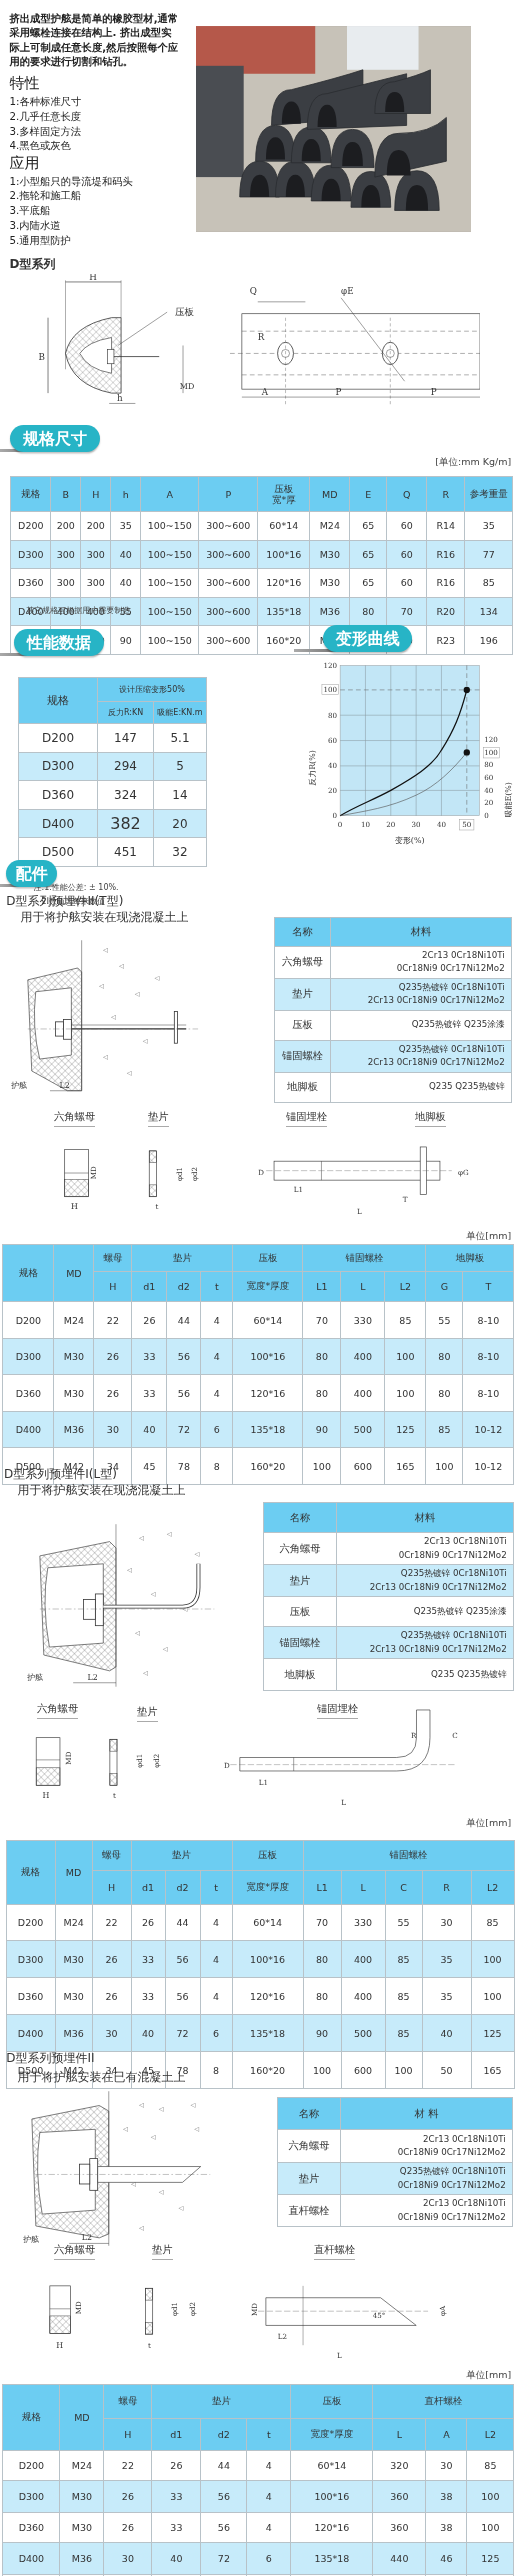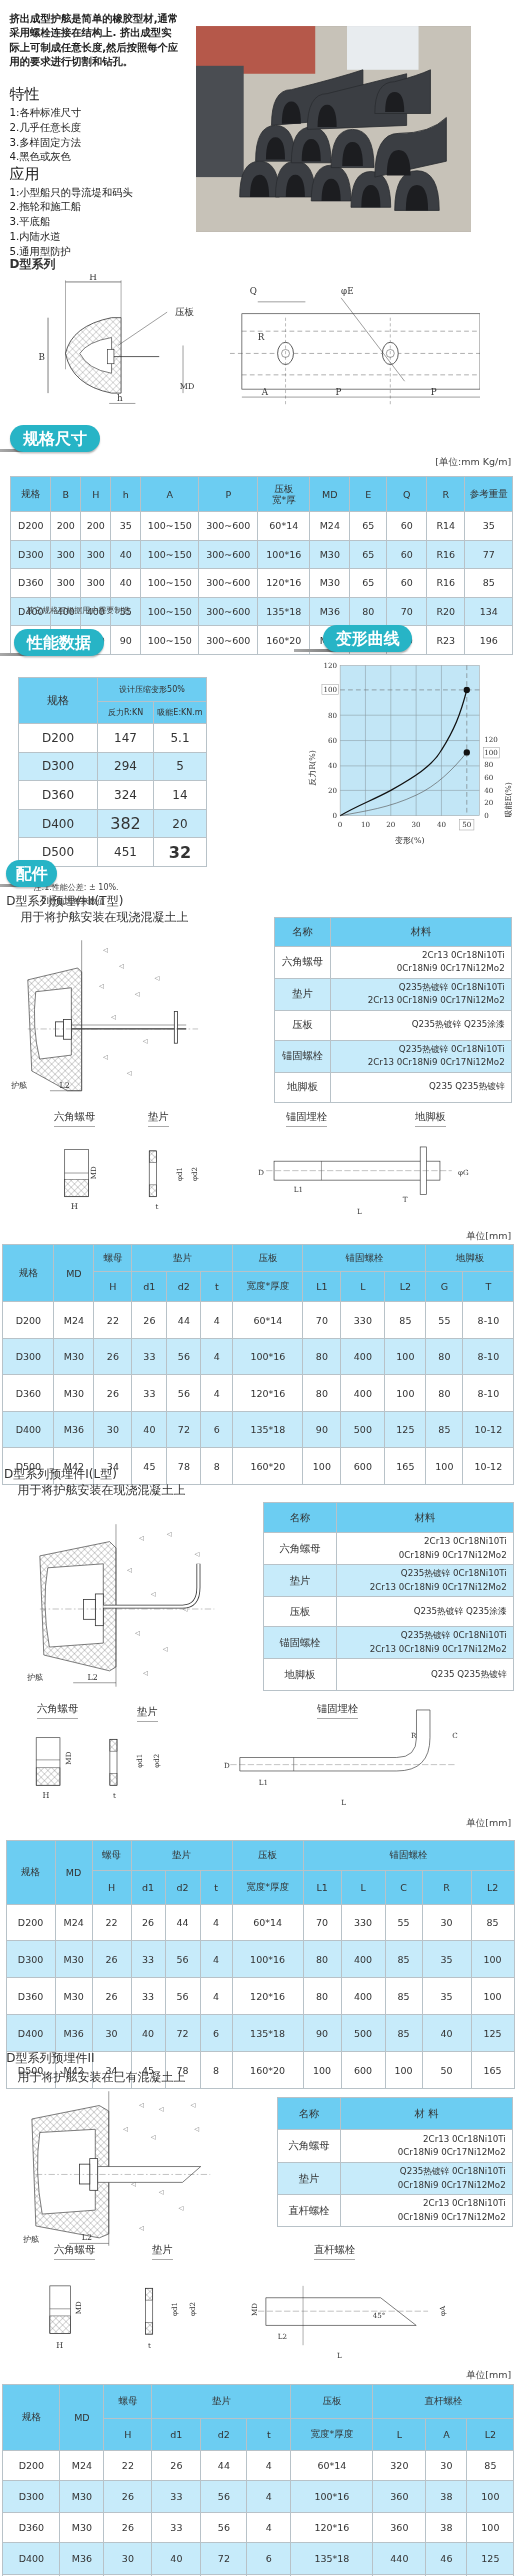--- a/index.html
+++ b/index.html
@@ -1,19 +1,19 @@
 <!DOCTYPE html>
 <html style="font-size:12.7px"><head>
 <meta charset="utf-8">
 <style>
   * { box-sizing: border-box; margin: 0; padding: 0; }
   body { width: 516px; height: 2576px; background: #ffffff; font-family: "DejaVu Sans", "Liberation Sans", sans-serif; color: #333; position: relative; overflow: hidden; }
   .abs { position: absolute; }
   .intro { left: 9.5px; top: 11px; width: 171px; font-size: 10.3px; line-height: 14.3px; color: #222; font-weight: bold; }
-  .intro .para { margin-bottom: 18px; }
+  .intro .para { margin-bottom: 7px; }
   .intro h2 { font-size: 15px; font-weight: normal; margin: 1.6px 0 1.6px; line-height: 17.5px; }
   .intro .item { font-size: 10.3px; line-height: 14.7px; font-weight: normal; }
   .photo { left: 196px; top: 26px; width: 275px; height: 206px; background: #6f6f6f; overflow: hidden; }
   .heading { font-size: 12px; color: #333; }
   .pill { height: 27px; border-radius: 13.5px; background: #27b4c6; color: #fff; font-size: 16px; line-height: 27px; padding: 0 12.7px; font-weight: bold; box-shadow: 0 1.6px 1.6px rgba(0,0,0,.25); }
   .pill-underline { height: 3.2px; background: linear-gradient(to right, #aaa, #555 60%, transparent); }
   .unit { font-size: 9.5px; color: #444; text-align: right; }
   table { border-collapse: collapse; }
   table.spec td, table.spec th { border: 0.8px solid #b8c2c8; text-align: center; font-size: 9.5px; font-weight: normal; color: #333; }
   table.spec th { background: #6ccdf2; color: #333; }
@@ -35,21 +35,21 @@
   <div class="para">挤出成型护舷是简单的橡胶型材,通常采用螺栓连接在结构上. 挤出成型实际上可制成任意长度,然后按照每个应用的要求进行切割和钻孔。</div>
   <h2>特性</h2>
   <div class="item">1:各种标准尺寸</div>
   <div class="item">2.几乎任意长度</div>
   <div class="item">3.多样固定方法</div>
   <div class="item">4.黑色或灰色</div>
   <h2>应用</h2>
   <div class="item">1:小型船只的导流堤和码头</div>
   <div class="item">2.拖轮和施工船</div>
   <div class="item">3.平底船</div>
-  <div class="item">1.内陆水道</div>
+  <div class="item">3.内陆水道</div>
   <div class="item">5.通用型防护</div>
 </div>
 
 <div class="abs photo">
   <svg width="275" height="206" viewBox="0 0 346 259">
     <rect width="346" height="259" fill="#c7c2b8"></rect>
     <rect x="0" y="0" width="150" height="60" fill="#b5584a"></rect>
     <rect x="190" y="0" width="90" height="55" fill="#e8ecef"></rect>
     <rect x="0" y="50" width="60" height="140" fill="#4a4d52"></rect>
     <g fill="#3b3e43" stroke="#2a2c30" stroke-width="1">
@@ -263,21 +263,21 @@
         <td style="font-size:12px;">14</td>
       </tr>
     <tr class="alt" style="height:28.6px;">
         <td style="font-size:12px;">D400</td>
         <td style="font-size:16px;">382</td>
         <td style="font-size:12px;">20</td>
       </tr>
     <tr class="norm" style="height:28.6px;">
         <td style="font-size:12px;">D500</td>
         <td style="font-size:12px;">451</td>
-        <td style="font-size:16px;font-weight:bold;">32</td>
+        <td style="font-size:12px;">32</td>
       </tr>
   </tbody>
 </table>
 <div class="abs note" style="left:17.5px;top:881px;line-height:14.3px;">注:1.性能公差: ± 10%.</div>
 <div class="abs note" style="left:25.4px;top:895px;line-height:14.3px;">2.数值为每米数值</div>
 
 <div class="abs" style="left:294px;top:625px;">
   <div class="pill" style="margin-left:29px;display:inline-block;">变形曲线</div>
   <div class="pill-underline" style="width:115px;margin-top:-3.2px;"></div>
 </div>

